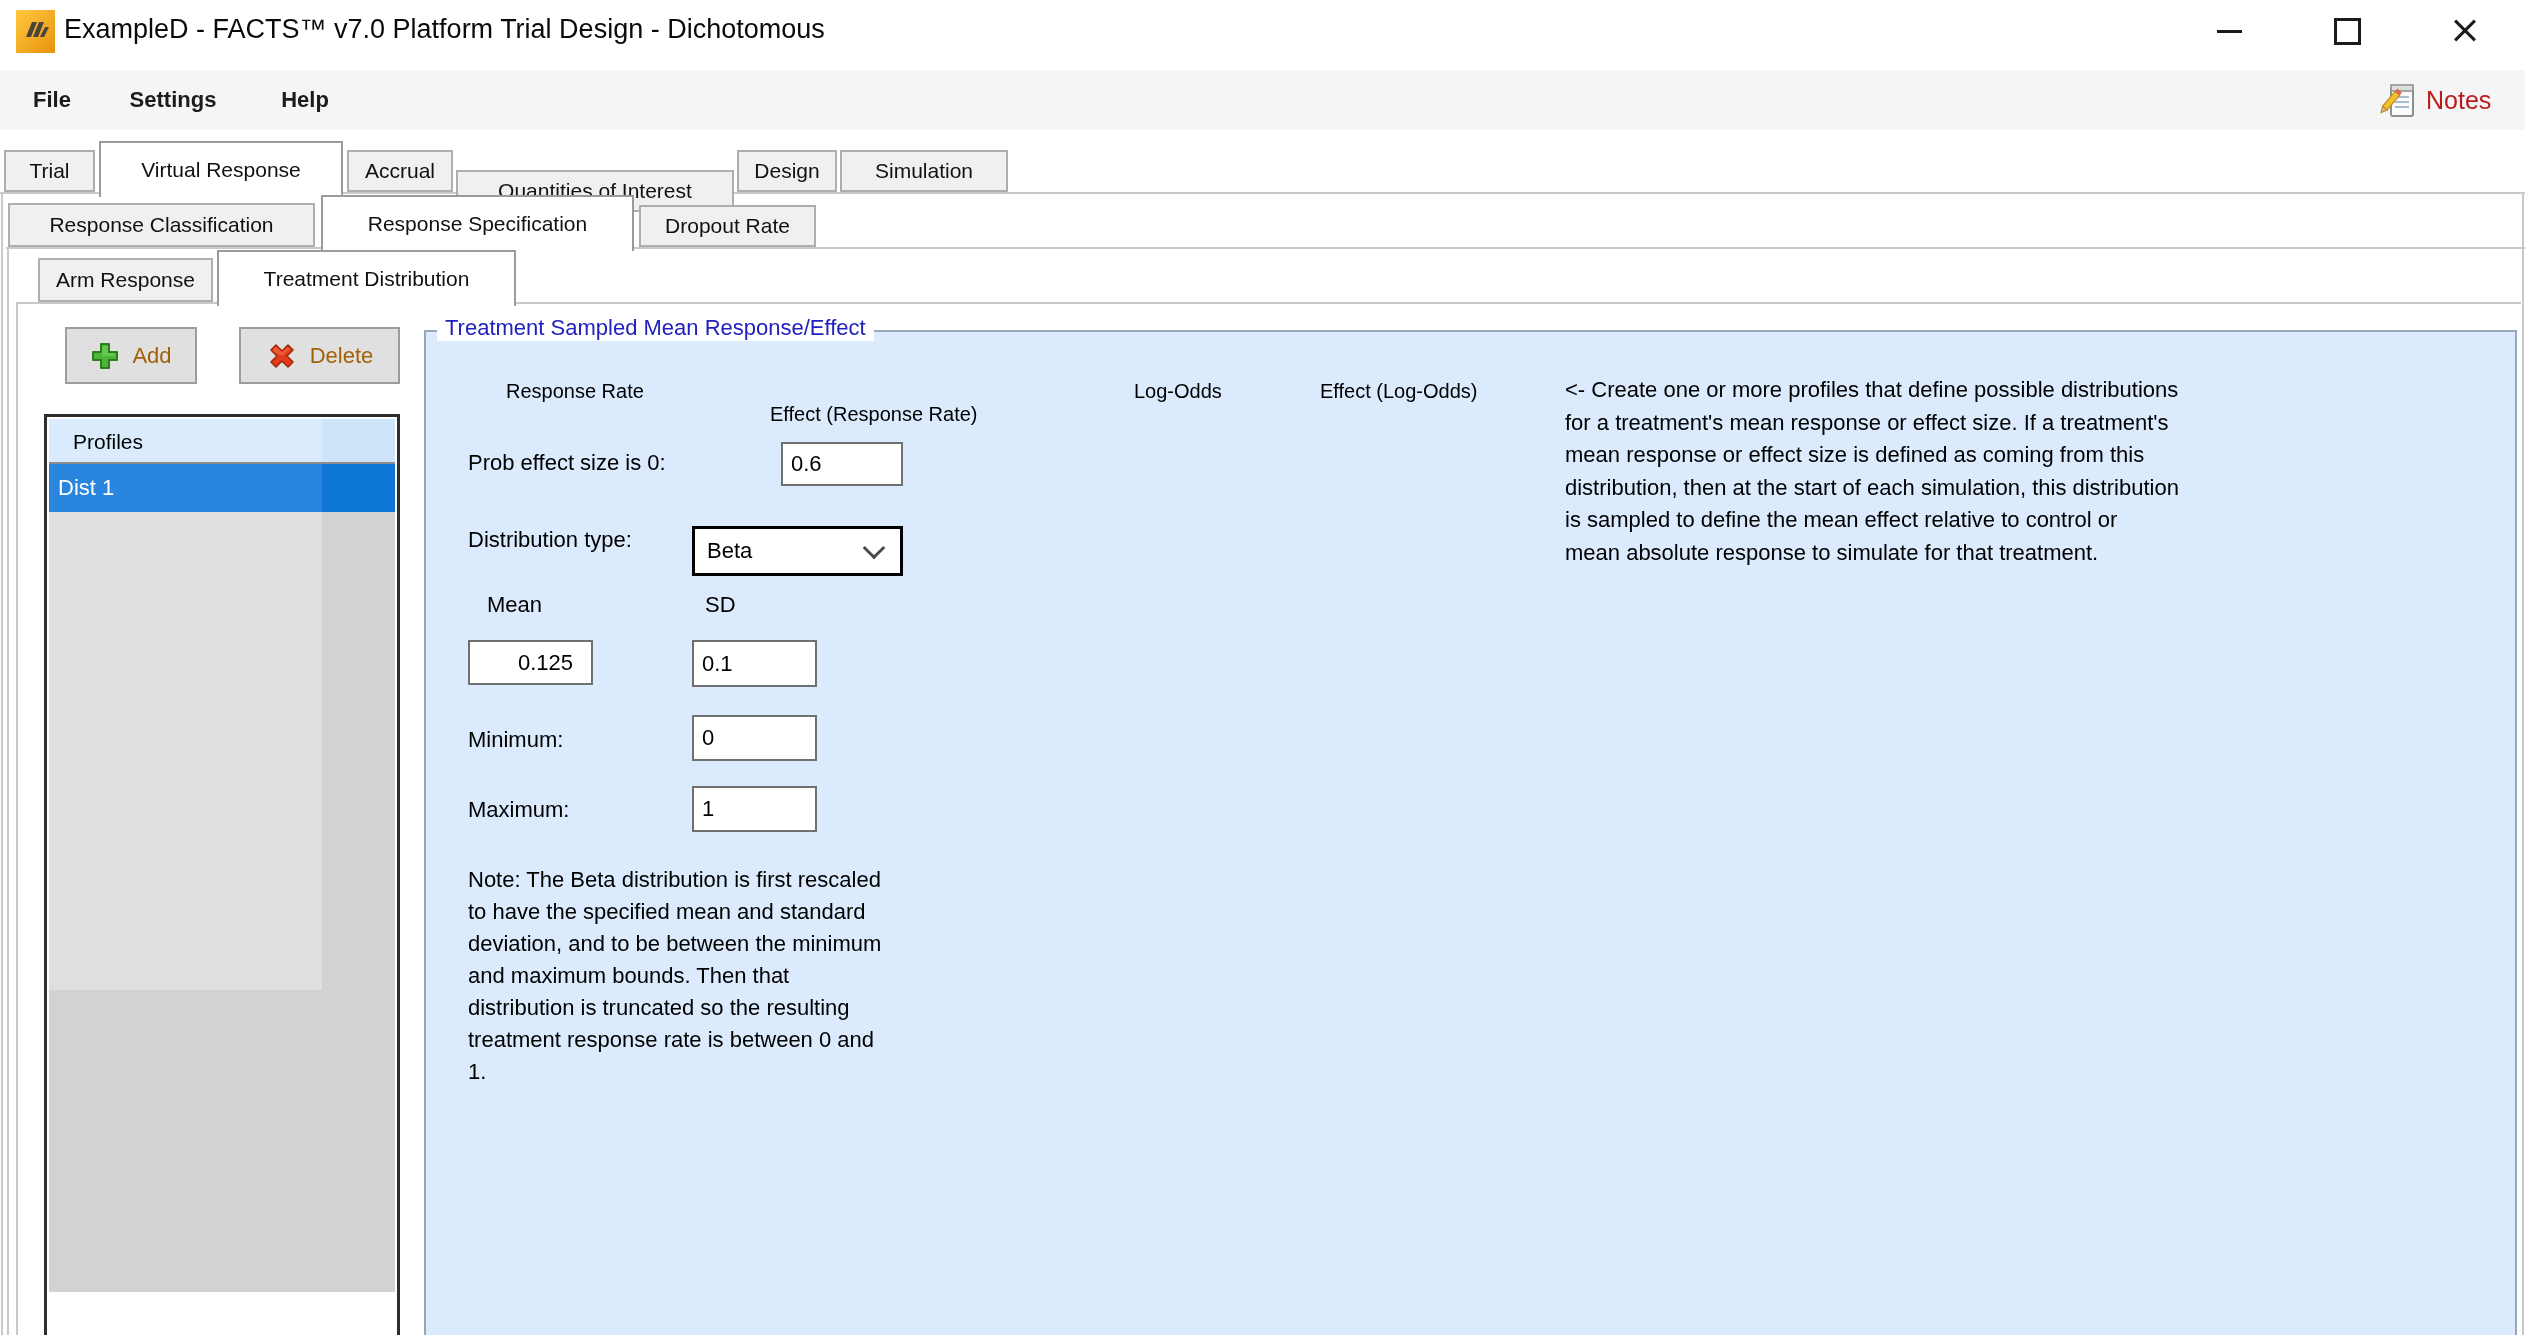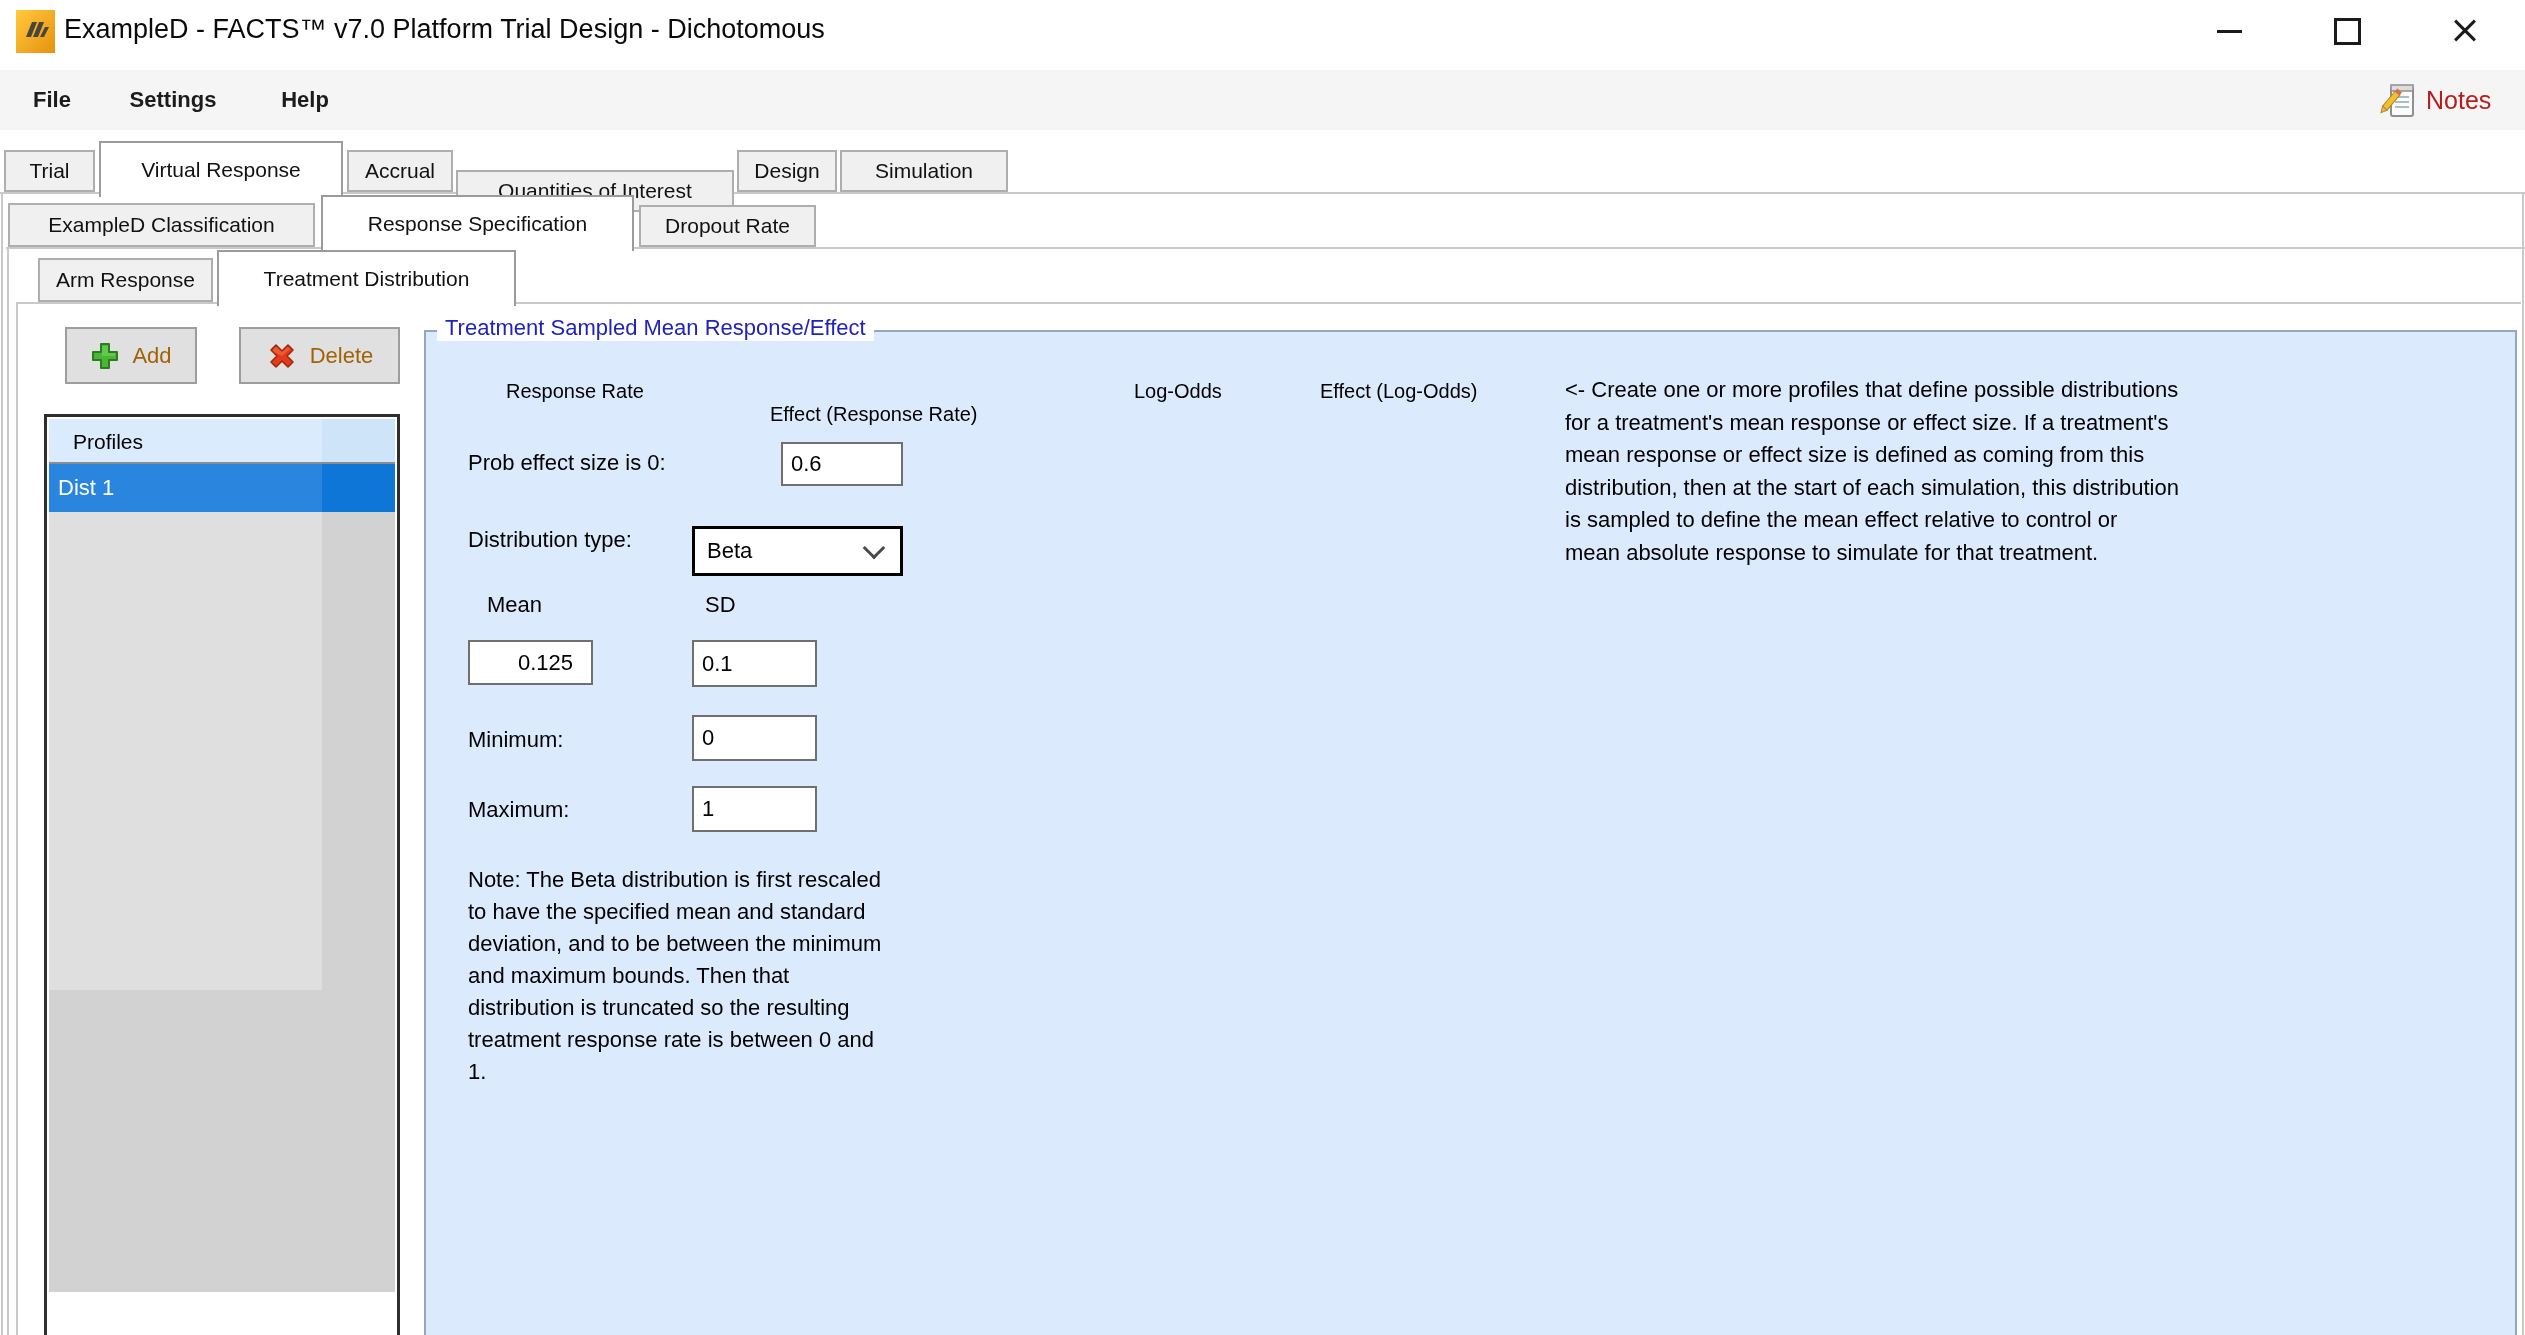--- a/index.html
+++ b/index.html
@@ -190,21 +190,21 @@
     <span>Quantities of Interest</span>
   </div>
 <div class="abs tab t1-4">
     <span>Design</span>
   </div>
 <div class="abs tab t1-5">
     <span>Simulation</span>
   </div>
 
 <div class="abs tab t2-0">
-    <span>ExampleD Classification</span>
+    <span>Response Classification</span>
   </div>
 <div class="abs tab sel t2-1">
     <span>Response Specification</span>
   </div>
 <div class="abs tab t2-2">
     <span>Dropout Rate</span>
   </div>
 
 <div class="abs tab t3-0">
     <span>Arm Response</span>

